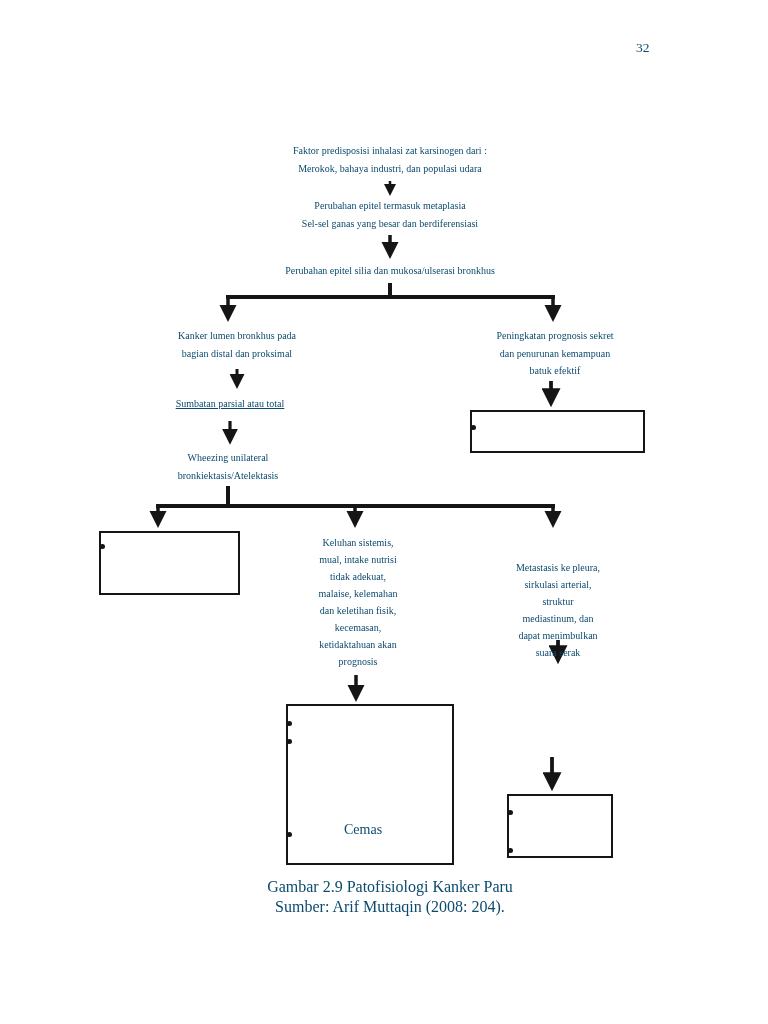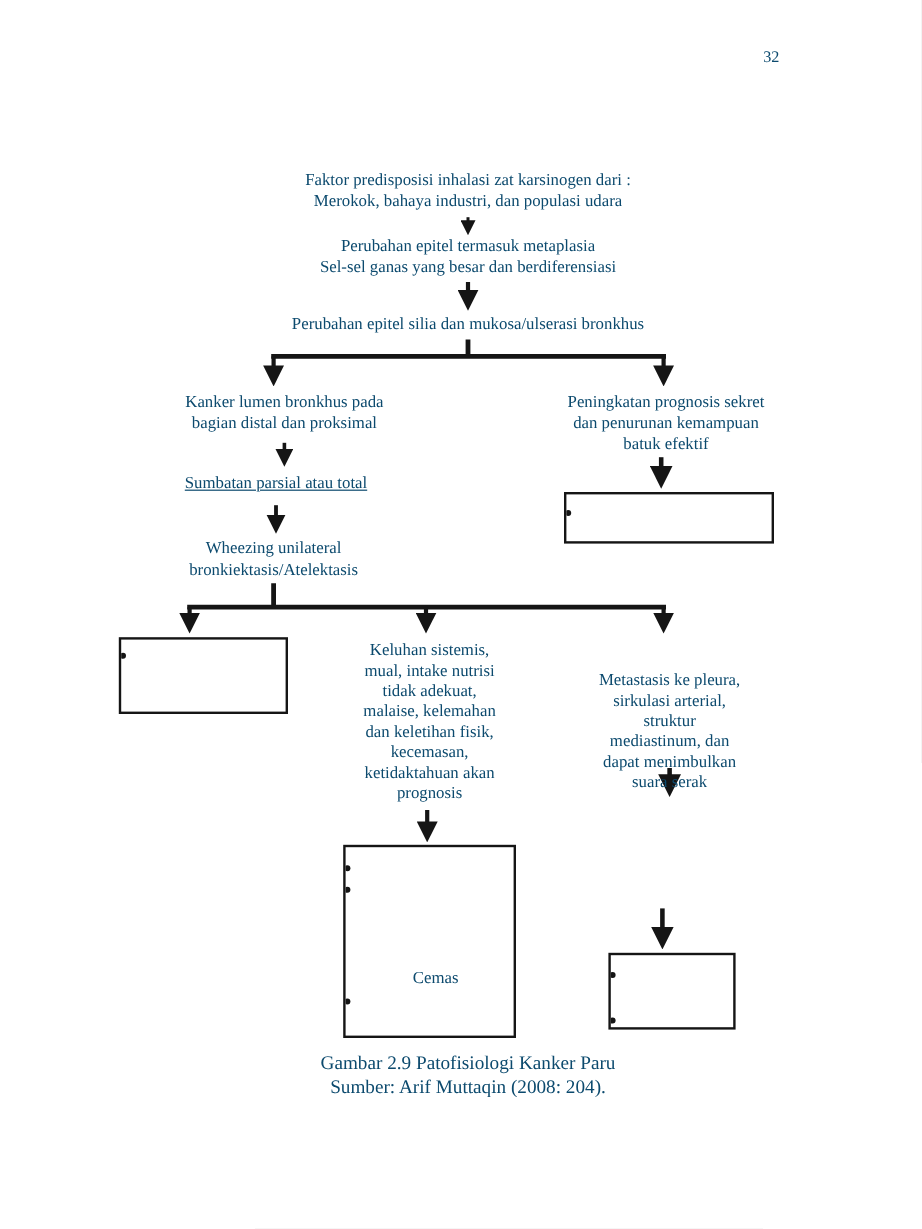--- a/index.html
+++ b/index.html
@@ -9,21 +9,21 @@
     background:#ffffff;
     font-family:"Liberation Serif","DejaVu Serif",serif;
     color:#0c4a6e;
     overflow:hidden;
     margin:0 auto;
   }
   .node{
     position:absolute;
     text-align:center;
     white-space:pre-line;
-    font-size:14px;
+    font-size:10px;
     line-height:17.5px;
   }
   .tight{line-height:17px;}
   .pagenum{
     position:absolute;
     left:636px;top:40px;
     font-size:13.5px;
   }
   svg.connectors{position:absolute;left:0;top:0;}
   .fbox{
@@ -41,21 +41,21 @@
     width:5px;height:5px;
     background:#151515;
     border-radius:50%;
   }
   
   .box-bersihan{left:470px;top:410px;width:175px;height:43px;line-height:19px;padding-top:5px;box-sizing:border-box;}
   
   .box-pola{left:99px;top:531px;width:141px;height:64px;line-height:17px;padding-top:17px;box-sizing:border-box;}
   .box-pola .in1{padding-left:56px;}
   
-  .box-cemas{left:286px;top:704px;width:144px;height:161px;line-height:18.5px;padding-top:8px;box-sizing:border-box;}
+  .box-cemas{left:286px;top:704px;width:168px;height:161px;line-height:18.5px;padding-top:22px;box-sizing:border-box;}
   .box-cemas .ind{padding-left:56px;}
   
   .box-nyeri{left:507px;top:794px;width:106px;height:64px;line-height:19px;padding-top:5px;box-sizing:border-box;}
   .caption{
     position:absolute;
     left:190px;top:877px;width:400px;
     text-align:center;
     white-space:pre-line;
     font-size:16px;line-height:19.5px;
   }

